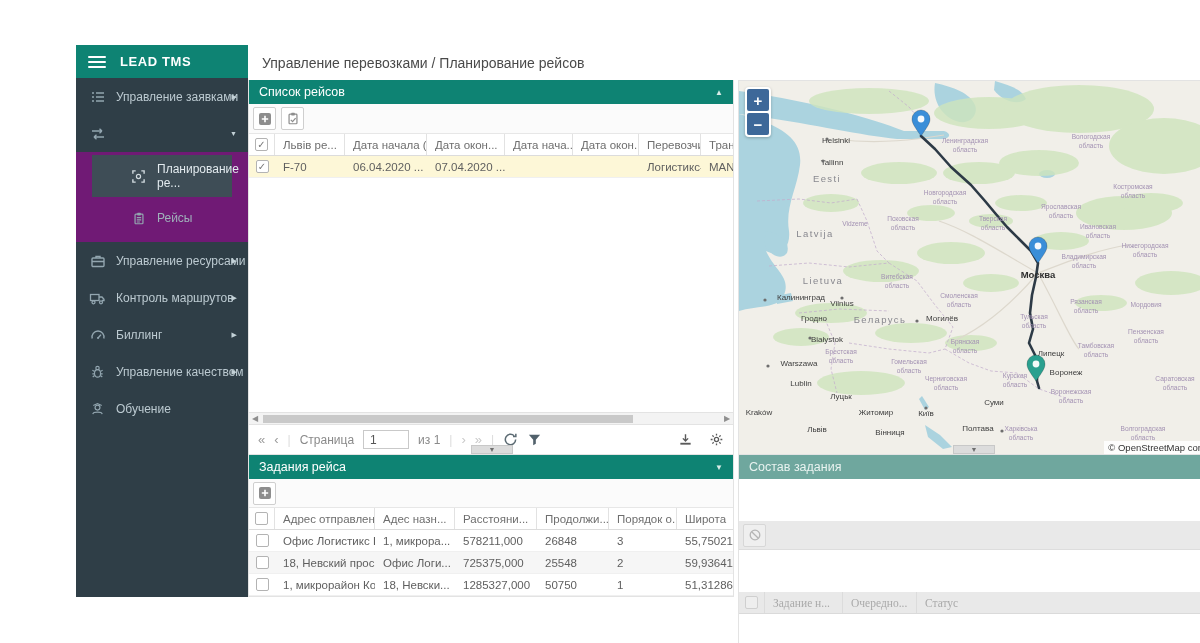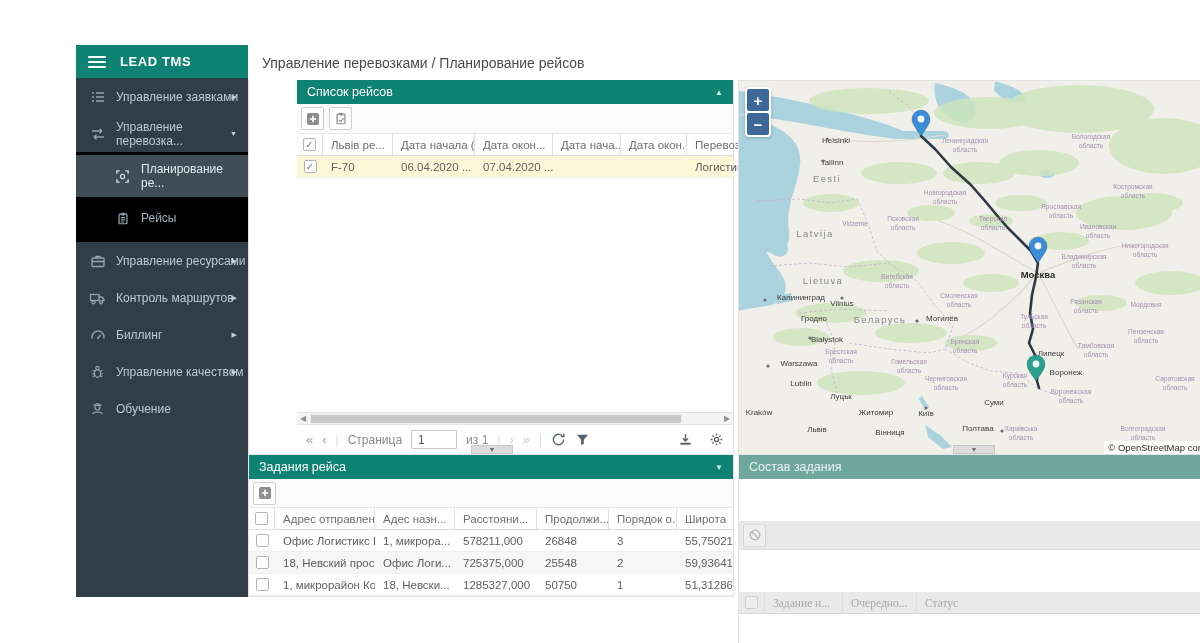--- a/index.html
+++ b/index.html
@@ -8,21 +8,21 @@
 
   
   .sidebar { position:absolute; left:0; top:0; width:172px; height:552px; background:#2f3e47; }
   .sb-header { height:33px; background:#0e8373; display:flex; align-items:center; padding:0 12px; gap:14px; }
   .sb-burger { width:18px; display:flex; flex-direction:column; gap:3px; cursor:pointer; }
   .sb-burger i { display:block; height:2px; background:#fff; border-radius:1px; }
   .sb-title { color:#fff; font-size:13px; font-weight:bold; letter-spacing:.6px; }
   .sb-item { position:relative; height:37px; display:flex; align-items:center; padding-left:13px; gap:10px; color:#bccad1; font-size:12px; cursor:pointer; }
   .sb-item .ico { width:17px; height:16px; flex:0 0 17px; color:#93a6b0; display:flex; align-items:center; justify-content:center; }
   .sb-item .arr { position:absolute; right:11px; font-size:7px; color:#c3d1d7; }
-  .sb-sub { background:#000000; padding:3px 0; }
+  .sb-sub { background:#701a75; padding:3px 16px; }
   .sb-sub .sb-item { height:42px; padding-left:38px; color:#9fb0ba; font-size:12px; }
   .sb-sub .sb-item.sel { background:#3e4d56; color:#e2eaee; }
   .sb-sub .sb-item.sel .ico { color:#cfd9de; }
 
   
   .main { position:absolute; left:172px; top:0; width:960px; height:552px; }
   .topbar { height:35px; display:flex; align-items:center; padding-left:14px; font-size:14px; color:#4a4a4a; background:#fff; }
   .content { position:absolute; left:0; top:35px; width:960px; height:517px; display:flex; gap:4px; }
   .left-col { width:486px; display:flex; flex-direction:column; }
   .right-col { width:470px; display:flex; flex-direction:column; position:relative; }
@@ -116,21 +116,20 @@
           </span>
         <span>Управление заявками</span>
         <span class="arr">▶</span>
       </div>
       <div class="sb-item">
         <span class="ico">
             <svg width="16" height="16" viewBox="0 0 16 16" fill="none" stroke="currentColor" stroke-width="1.4">
               <path d="M2 5h10M12 5l-2.5-2.2M12 5l-2.5 2.2M14 11H4M4 11l2.5-2.2M4 11l2.5 2.2"></path>
             </svg>
           </span>
-        <span>Управление перевозка...</span>
         <span class="arr">▼</span>
       </div>
       <div class="sb-sub">
         <div class="sb-item sel">
           <span class="ico">
               <svg width="15" height="15" viewBox="0 0 16 16" fill="none" stroke="currentColor" stroke-width="1.5">
                 <path d="M2 5V2h3M11 2h3v3M14 11v3h-3M5 14H2v-3"></path>
                 <circle cx="8" cy="8" r="2.2" stroke-width="1.3"></circle>
               </svg>
             </span>
@@ -206,21 +205,21 @@
 
   <div class="main">
     <div class="topbar">
       <span>Управление перевозками / Планирование рейсов</span>
     </div>
 
     <div class="content">
 
       <div class="left-col">
 
-        <section class="panel trips" style="flex:0 0 375px;padding-left:48px;">
+        <section class="panel trips" style="flex:0 0 375px;">
           <div class="p-head">
             <span>Список рейсов</span>
             <span class="p-arrow">▲</span>
           </div>
           <div class="p-toolbar">
             <span class="tbtn">
                 <svg width="14" height="14" viewBox="0 0 14 14">
                   <rect x="1" y="1" width="12" height="12" rx="2" fill="#8d8d8d"></rect>
                   <path d="M7 3.8v6.4M3.8 7h6.4" stroke="#fff" stroke-width="1.6"></path>
                 </svg>

